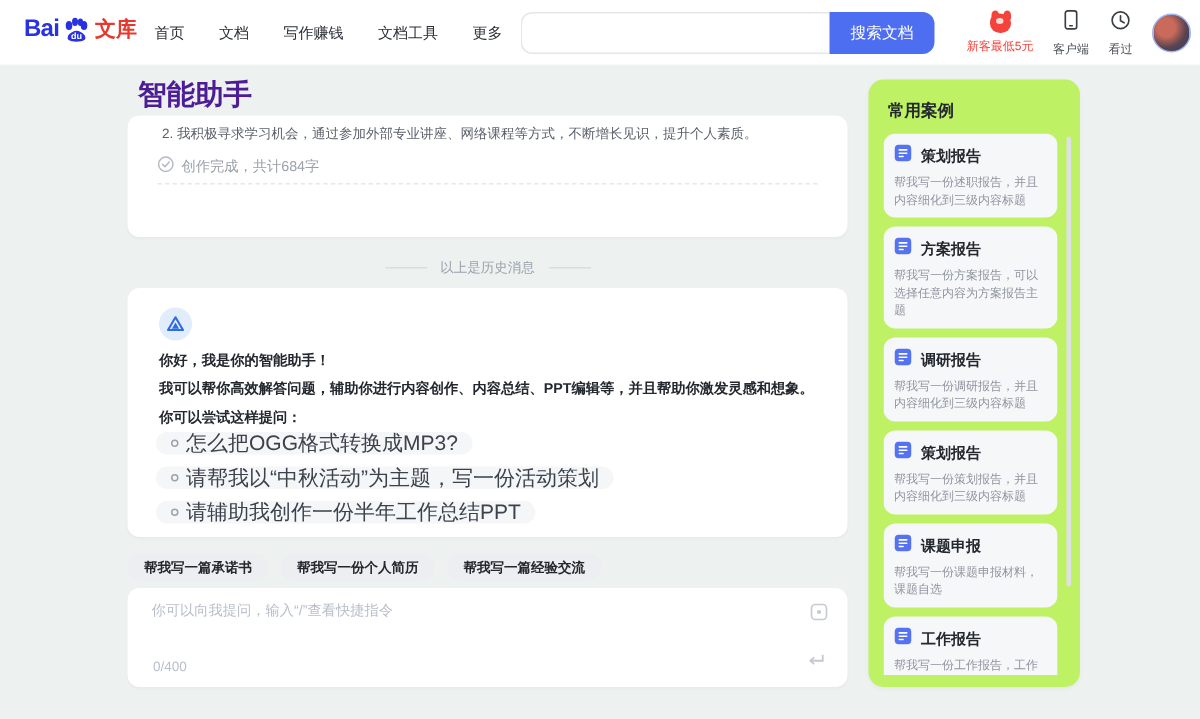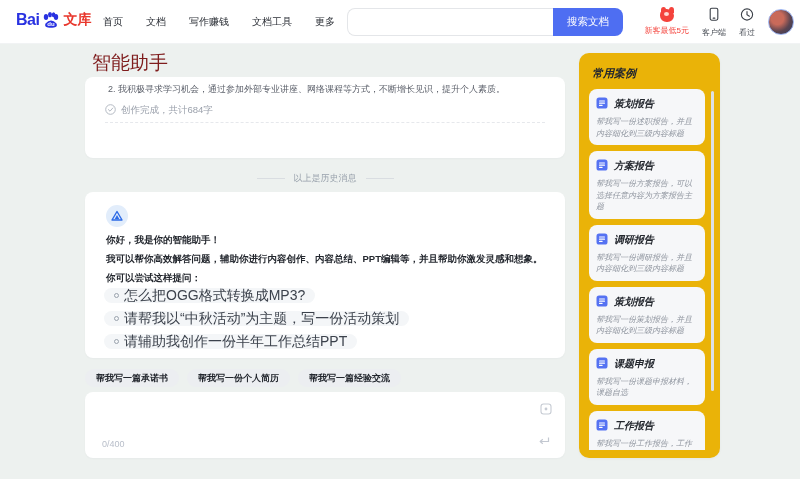--- a/index.html
+++ b/index.html
@@ -26,21 +26,21 @@
   .promo-label { color:#f4433c; }
   .mascot { width:20px; height:16px; position:relative; }
   .mascot .body { position:absolute; left:3px; top:1px; width:14px; height:13px; background:#f4433c;
                   border-radius:45% 55% 50% 50%; }
   .mascot .ear { position:absolute; top:-1px; width:5px; height:6px; background:#f4433c; border-radius:50% 50% 0 0; }
   .mascot .spot { position:absolute; left:7px; top:4px; width:5px; height:4px; background:#ffd9d4; border-radius:50%; }
   .avatar { width:26px; height:26px; border-radius:50%; border:1px solid #9db4f0;
             background:radial-gradient(circle at 35% 35%, #c96a5a 0 28%, #5a4450 60%, #2e3d63 100%); cursor:pointer; }
 
   
-  .page-title { position:absolute; left:92px; top:50px; font-size:19px; font-weight:normal; color:#7f1d1d; }
+  .page-title { position:absolute; left:92px; top:50px; font-size:19px; font-weight:bold; color:#4c1d95; }
 
   .card { position:absolute; background:#fff; border-radius:8px; box-shadow:0 1px 2px rgba(30,40,60,.03); }
 
   .history-card { left:85px; top:77px; width:480px; height:81px; }
   .faded-line { position:absolute; left:23px; top:6px; right:14px; font-size:9px; color:#3f4450;
                 opacity:.85; filter:blur(.3px); white-space:nowrap; overflow:hidden; }
   .status-row { position:absolute; left:20px; top:27px; display:flex; align-items:center; gap:5px;
                 font-size:9.5px; color:#9aa0ab; }
   .dash-divider { position:absolute; left:20px; right:20px; top:45px; border-top:1px dashed #e6e8ec; }
   .btn-row { position:absolute; left:18px; top:51px; display:flex; gap:9px; }
@@ -75,22 +75,22 @@
   .composer-card { left:85px; top:392px; width:480px; height:66px; }
   .composer-input { position:absolute; left:16px; top:9px; width:400px; height:30px; border:none;
                     resize:none; outline:none; background:transparent; font-size:9.5px; color:#333;
                     font-family:"Liberation Sans","DejaVu Sans",sans-serif; }
   .composer-input::placeholder { color:#b8bec9; }
   .panel-icon { position:absolute; right:13px; top:9px; }
   .char-counter { position:absolute; left:17px; bottom:9px; font-size:9px; color:#b8bec9; }
   .enter-icon { position:absolute; right:15px; bottom:8px; }
 
   
-  .sidebar { position:absolute; left:579px; top:53px; width:141px; height:405px; background:#eab308;
-             border-radius:10px; box-shadow:0 1px 3px rgba(30,40,60,.04);font-style:italic; }
+  .sidebar { position:absolute; left:579px; top:53px; width:141px; height:405px; background:#bef264;
+             border-radius:10px; box-shadow:0 1px 3px rgba(30,40,60,.04); }
   .sb-title { position:absolute; left:13px; top:13px; font-size:11px; font-weight:bold; color:#23272e; }
   .sb-list { position:absolute; left:10px; right:15px; top:36px; bottom:8px; overflow:hidden;
              display:flex; flex-direction:column; gap:6px; }
   .sb-card { background:#f6f7f9; border-radius:8px; padding:6px 6px 6px 7px; cursor:pointer; }
   .sb-head { display:flex; align-items:center; gap:6px; }
   .sb-card-title { font-size:10px; font-weight:bold; color:#23272e; }
   .sb-desc { margin-top:3px; font-size:8px; color:#8f959f; line-height:11.5px; }
   .sb-scrollbar { position:absolute; right:6px; top:38px; width:3px; height:300px;
                   background:#dde0e4; border-radius:2px; cursor:pointer; }
 </style>
@@ -203,20 +203,21 @@
   </div>
 </section>
 
 <div class="suggestion-row">
   <span class="sug-pill">帮我写一篇承诺书</span>
   <span class="sug-pill">帮我写一份个人简历</span>
   <span class="sug-pill">帮我写一篇经验交流</span>
 </div>
 
 <section class="card composer-card">
+  <textarea class="composer-input" placeholder="你可以向我提问，输入“/”查看快捷指令" style=""></textarea>
   <span class="panel-icon">
     <svg width="12" height="12" viewBox="0 0 12 12">
       <rect x="1" y="1" width="10" height="10" rx="2.5" fill="none" stroke="#c6cbd3" stroke-width="1.1"></rect>
       <circle cx="6" cy="6" r="1.4" fill="#c6cbd3"></circle>
     </svg>
   </span>
   <span class="char-counter">0/400</span>
   <span class="enter-icon">
     <svg width="12" height="10" viewBox="0 0 12 10">
       <path d="M10.5 1.5 L10.5 5.5 L3 5.5" fill="none" stroke="#c3c8d1" stroke-width="1.2"></path>

